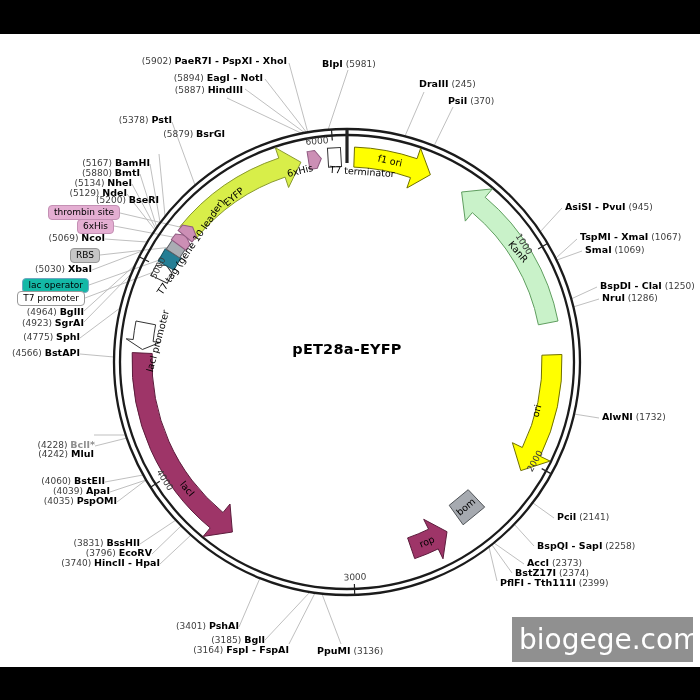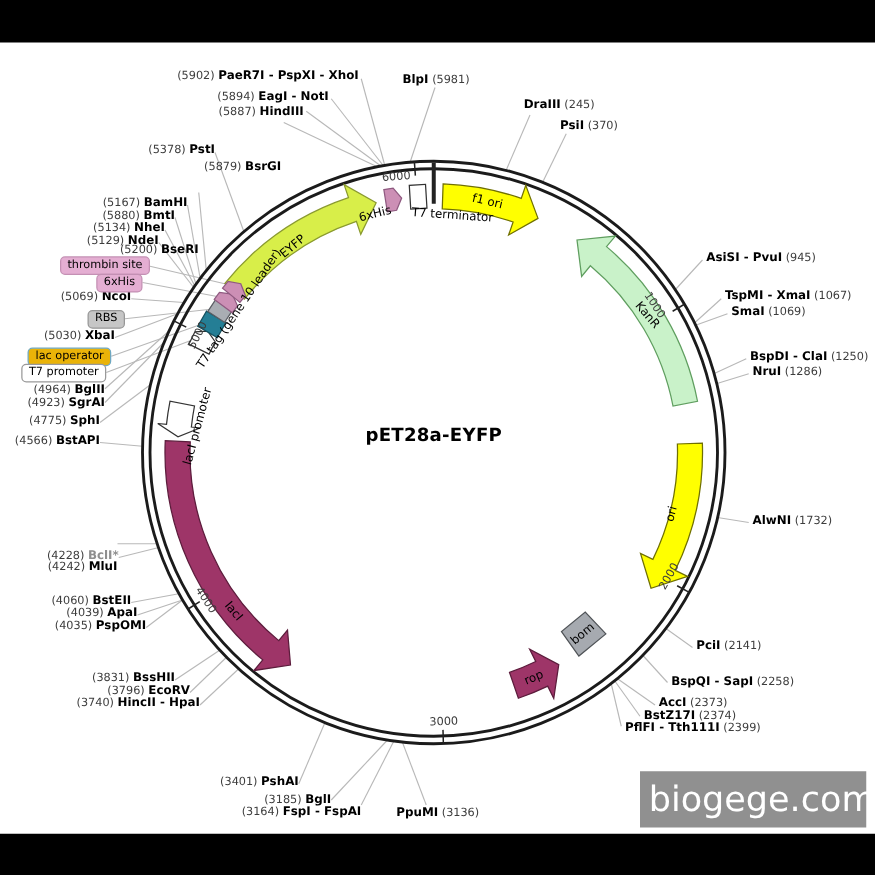--- a/index.html
+++ b/index.html
@@ -190,21 +190,21 @@
       <div class="site" style="top: 263px; right: 608px;"><span class="pos">(5030)</span>&nbsp;<span class="nm">XbaI</span></div>
       <div class="site" style="top: 232px; right: 595px;"><span class="pos">(5069)</span>&nbsp;<span class="nm">NcoI</span></div>
       <div class="site" style="top: 187px; right: 573px;"><span class="pos">(5129)</span>&nbsp;<span class="nm">NdeI</span></div>
       <div class="site" style="top: 177px; right: 568px;"><span class="pos">(5134)</span>&nbsp;<span class="nm">NheI</span></div>
       <div class="site" style="top: 167px; right: 560px;"><span class="pos">(5880)</span>&nbsp;<span class="nm">BmtI</span></div>
       <div class="site" style="top: 157px; right: 550px; margin-left: 47px;"><span class="pos">(5167)</span>&nbsp;<span class="nm">BamHI</span></div>
       <div class="site" style="top: 147px; right: 541px; margin-top: 47px;"><span class="pos">(5200)</span>&nbsp;<span class="nm">BseRI</span></div>
       <div class="badge" style="top: 205px; right: 580px; background: rgb(228, 174, 210); border-color: rgb(196, 144, 180);">thrombin site</div>
       <div class="badge" style="top: 219px; right: 586px; background: rgb(228, 174, 210); border-color: rgb(196, 144, 180);">6xHis</div>
       <div class="badge" style="top: 248px; right: 600px; background: rgb(198, 198, 198); border-color: rgb(151, 151, 151);">RBS</div>
-      <div class="badge" style="top: 278px; right: 611px; background: #eab308; border-color: rgb(111, 168, 194);">lac operator</div>
+      <div class="badge" style="top: 278px; right: 611px; background: #14b8a6; border-color: rgb(111, 168, 194);">lac operator</div>
       <div class="badge" style="top: 291px; right: 615px; background: rgb(255, 255, 255); border-color: rgb(153, 153, 153);">T7 promoter</div>
     </div>
 
   <div id="center-title">
     <div class="t">pET28a-EYFP</div>
   </div>
 
   <div id="watermark">biogege.com</div>
 </div>
 

